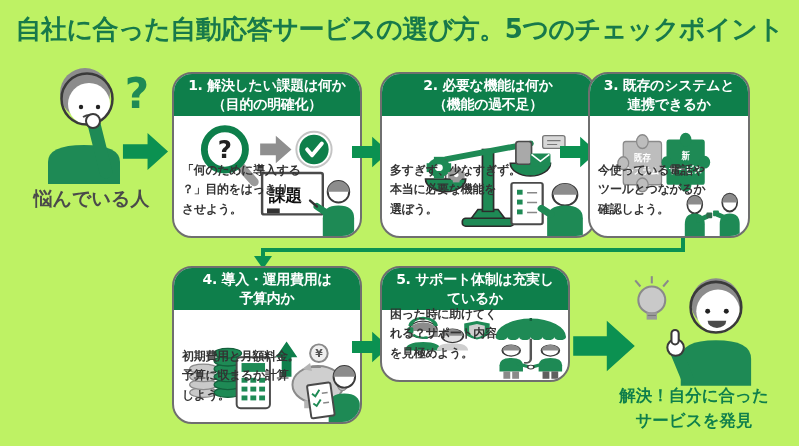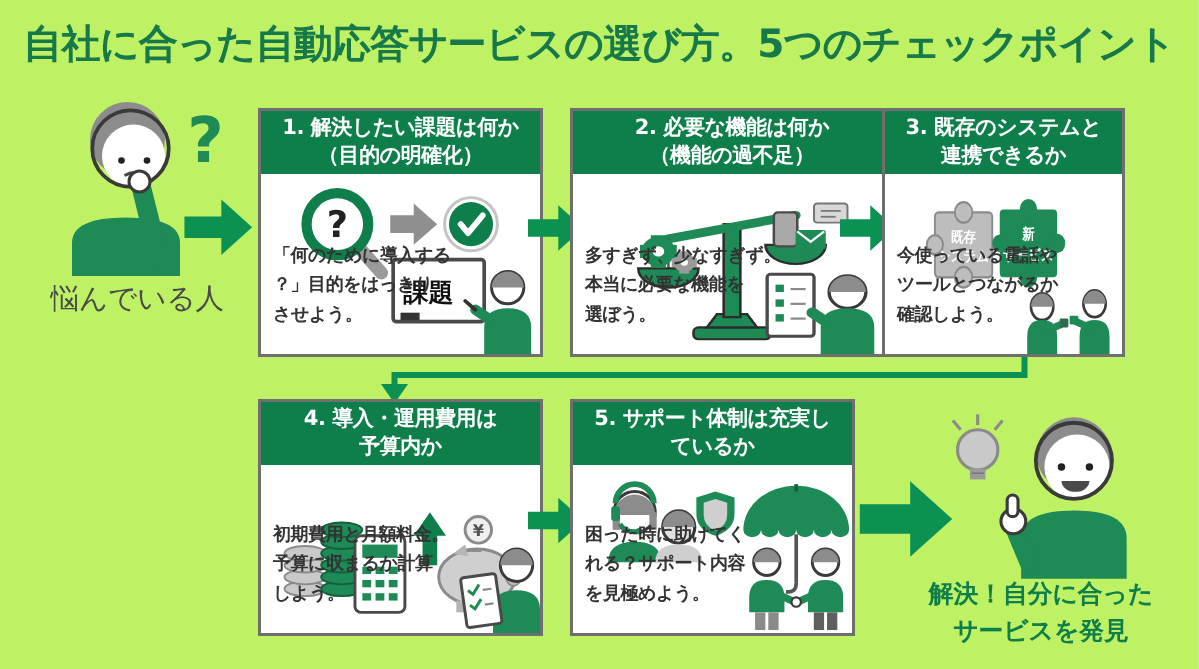--- a/index.html
+++ b/index.html
@@ -17,21 +17,21 @@
     position:absolute;left:0;top:12px;width:100%;
     text-align:center;
     font-size:26px;font-weight:800;
     color:#17794a;
     letter-spacing:-0.5px;
   }
   .card{
     position:absolute;
     background:#ffffff;
     border:2.5px solid #6f6f6f;
-    border-radius:0;
+    border-radius:20px;
     box-sizing:border-box;
     overflow:hidden;
   }
   .card-header{
     position:absolute;left:0;top:0;right:0;height:42px;
     background:#0e7f4b;
     color:#fff;
     font-weight:700;
     font-size:14px;
     line-height:1.38;
@@ -52,21 +52,21 @@
     color:#333;
     white-space:pre-line;
     z-index:2;
     letter-spacing:-0.3px;
     font-weight:bold;
   }
   .flow-arrow{position:absolute;}
   .start-label{
     position:absolute;left:14px;top:186px;width:155px;
     text-align:center;
-    font-size:19px;font-weight:400;color:#4a4a4a;
+    font-size:19px;font-weight:700;color:#4a4a4a;
   }
   .result-label{
     position:absolute;left:596px;top:384px;width:196px;
     text-align:center;
     font-size:16.5px;font-weight:800;color:#0e7f4b;
     white-space:pre-line;line-height:1.5;
   }
   .overlay{position:absolute;inset:0;width:799px;height:446px;pointer-events:none;}
   svg text{font-family:"DejaVu Sans","Liberation Sans",sans-serif;}
 </style>
@@ -298,21 +298,21 @@
       <p class="card-desc">初期費用と月額料金。
 予算に収まるか計算
 しよう。</p>
     </div>
   </div>
 
   <svg class="flow-arrow" style="left:352px;top:330px;" width="37" height="34" viewBox="0 0 44 40">
     <polygon points="0,13 24,13 24,2 44,20 24,38 24,27 0,27" fill="#0b9151"></polygon>
   </svg>
 
-  <div class="card" style="left:380px;top:266px;width:190px;height:158px;">
+  <div class="card" style="left:380px;top:266px;width:190px;height:116px;">
     <div class="card-header">5. サポート体制は充実し
 ているか</div>
     <div class="card-body">
       <svg class="illust" viewBox="0 0 190 114" preserveAspectRatio="none">
         <g>
           <circle cx="42" cy="32" r="14" fill="#fff" stroke="#3a3a3a" stroke-width="2"></circle>
           <path d="M28,34 a14,14 0 0 1 28,0 z" fill="#8c8c8c"></path>
           <rect x="27" y="32" width="5" height="12" fill="#8c8c8c"></rect>
           <rect x="52" y="32" width="5" height="12" fill="#8c8c8c"></rect>
           <path d="M29,26 a13,13 0 0 1 26,0" stroke="#1e8a55" stroke-width="4" fill="none"></path>

